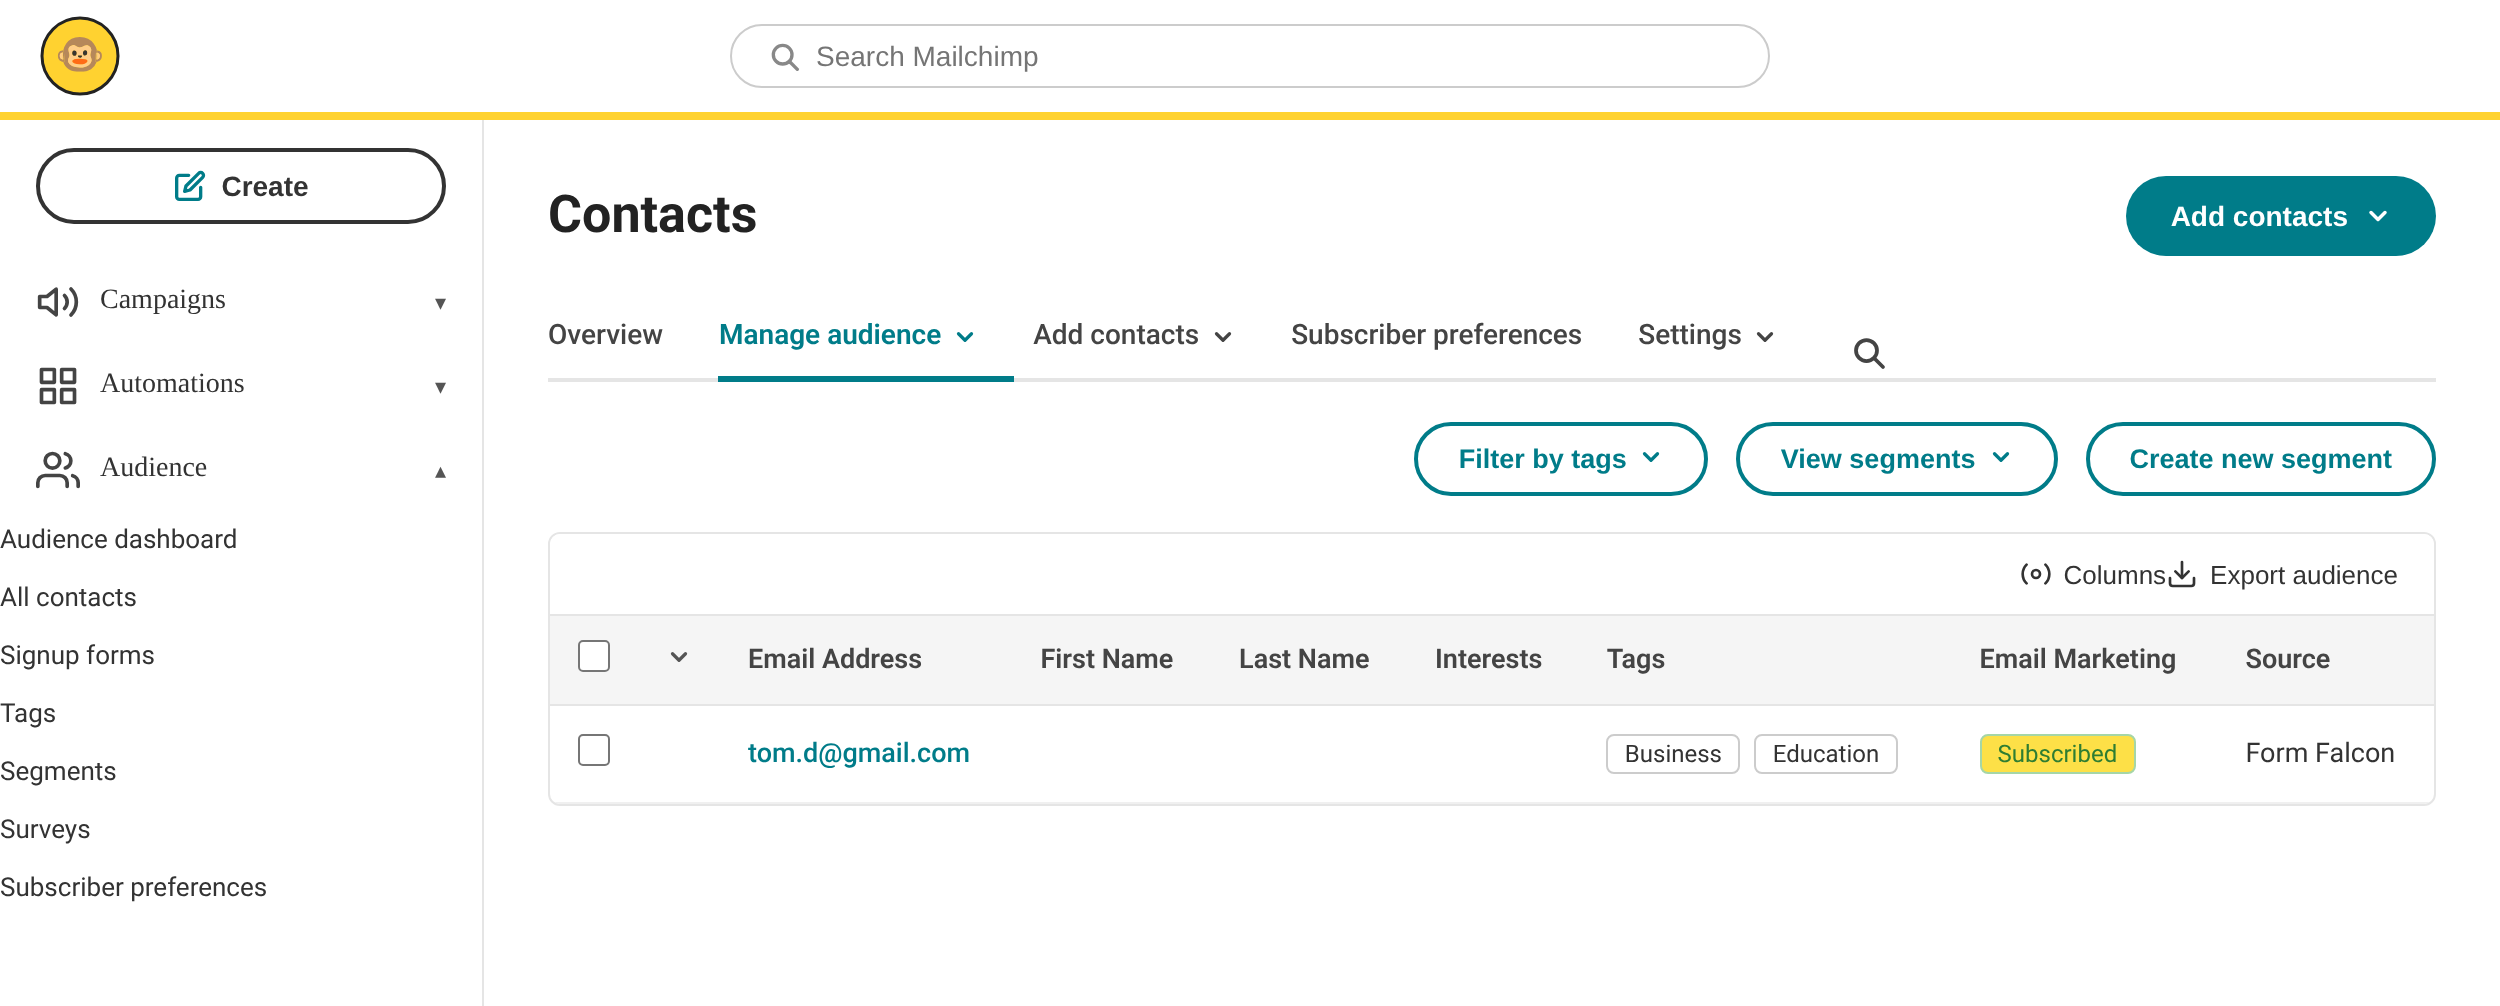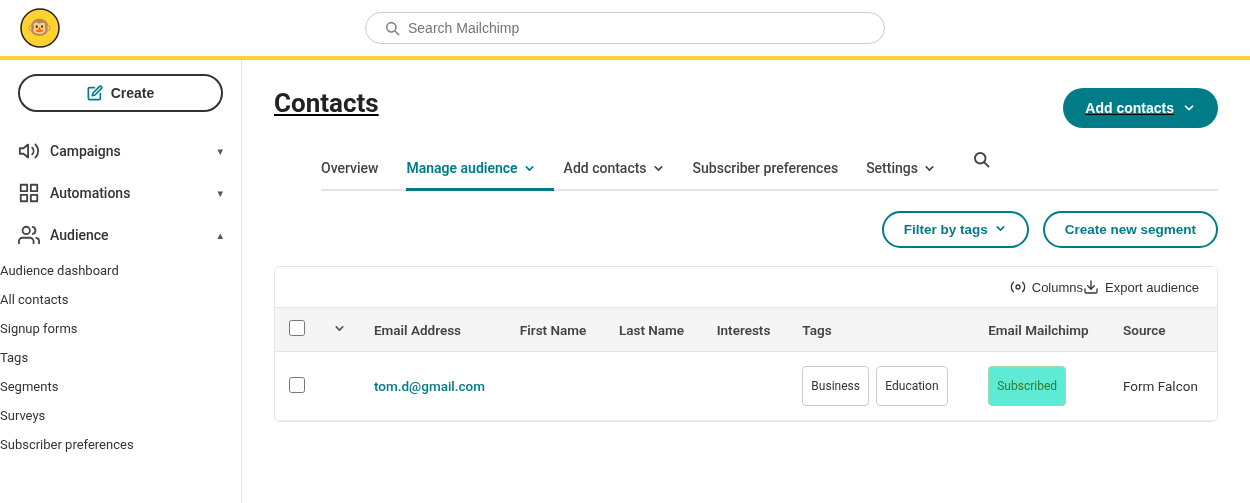--- a/index.html
+++ b/index.html
@@ -73,21 +73,21 @@
       display: flex;
       align-items: center;
       gap: 10px;
       padding: 10px 18px;
       cursor: pointer;
       font-size: 14px;
       color: #333;
       font-weight: 500;
     }
     .nav-icon { width: 22px; height: 22px; flex-shrink: 0; }
-    .nav-label { flex: 1; }
+    .nav-label { flex: 1; font-family: Liberation Serif, serif; }
     .chevron { font-size: 11px; color: #555; }
     .sub-items { }
     .sub-item {
       padding: 7px 18px 7px 0;
       font-size: 13px;
       color: #333;
       cursor: pointer;
     }
 
     
@@ -95,46 +95,45 @@
       flex: 1;
       padding: 28px 32px 20px 32px;
       background: #fff;
       overflow: auto;
     }
 
     
     .page-header {
       display: flex;
       justify-content: space-between;
+      align-items: center;
       margin-bottom: 22px;
-      text-decoration: underline;
     }
     .page-title { font-size: 26px; font-weight: 700; color: #222; }
     .add-contacts-btn {
       background: #007c89;
       color: #fff;
       border: none;
       border-radius: 30px;
       padding: 12px 22px;
       font-size: 14px;
       font-weight: 600;
       cursor: pointer;
       display: flex;
       align-items: center;
       gap: 8px;
     }
 
     
     .tabs {
       display: flex;
-      align-items: flex-start;
+      align-items: flex-end;
       gap: 0;
       border-bottom: 2px solid #e5e5e5;
       margin-bottom: 20px;
-      margin-left: 47px;
     }
     .tab {
       padding: 10px 18px 12px 0;
       margin-right: 10px;
       font-size: 14px;
       color: #444;
       cursor: pointer;
       border-bottom: 3px solid transparent;
       margin-bottom: -2px;
       display: flex;
@@ -214,28 +213,28 @@
     }
     .checkbox-cell { width: 40px; }
     .chevron-cell { width: 30px; }
     input[type="checkbox"] { width: 16px; height: 16px; cursor: pointer; accent-color: #007c89; }
     .email-link { color: #007c89; text-decoration: none; font-weight: 500; margin-top: 29px; }
 
     .tag-badge {
       display: inline-block;
       border: 1px solid #ccc;
       border-radius: 4px;
-      padding: 12px 8px;
+      padding: 2px 8px;
       font-size: 12px;
       color: #333;
       margin-right: 4px;
       background: #fff;
     }
     .tag-badge.subscribed {
-      background: #5eead4;
+      background: #fde047;
       border-color: #a5d6a7;
       color: #2e7d32;
     }
   </style>
 </head>
 <body>
 
 <div class="top-bar">
 
   <div class="logo">
@@ -345,20 +344,26 @@
         <svg width="18" height="18" viewBox="0 0 24 24" fill="none" stroke="#444" stroke-width="2.5" stroke-linecap="round" stroke-linejoin="round">
           <circle cx="11" cy="11" r="7"></circle>
             <line x1="16.5" y1="16.5" x2="22" y2="22"></line>
         </svg>
       </div>
     </div>
 
     <div class="actions-row">
       <button class="outline-btn">
         <span>Filter by tags</span>
+        <svg width="13" height="13" viewBox="0 0 24 24" fill="none" stroke="#007c89" stroke-width="3" stroke-linecap="round" stroke-linejoin="round">
+            <polyline points="6 9 12 15 18 9"></polyline>
+          </svg>
+      </button>
+      <button class="outline-btn">
+        <span>View segments</span>
         <svg width="13" height="13" viewBox="0 0 24 24" fill="none" stroke="#007c89" stroke-width="3" stroke-linecap="round" stroke-linejoin="round">
             <polyline points="6 9 12 15 18 9"></polyline>
           </svg>
       </button>
       <button class="outline-btn">
         <span>Create new segment</span>
       </button>
     </div>
 
     <div class="table-container">
@@ -389,21 +394,21 @@
             <th class="chevron-cell">
               <svg width="13" height="13" viewBox="0 0 24 24" fill="none" stroke="#555" stroke-width="3" stroke-linecap="round" stroke-linejoin="round">
                   <polyline points="6 9 12 15 18 9"></polyline>
                 </svg>
             </th>
             <th>Email Address</th>
             <th>First Name</th>
             <th>Last Name</th>
             <th>Interests</th>
             <th>Tags</th>
-            <th>Email Mailchimp</th>
+            <th>Email Marketing</th>
             <th>Source</th>
           </tr>
         </thead>
         <tbody>
           <tr>
             <td class="checkbox-cell">
               <input type="checkbox" style="">
             </td>
             <td class="chevron-cell"></td>
             <td>

